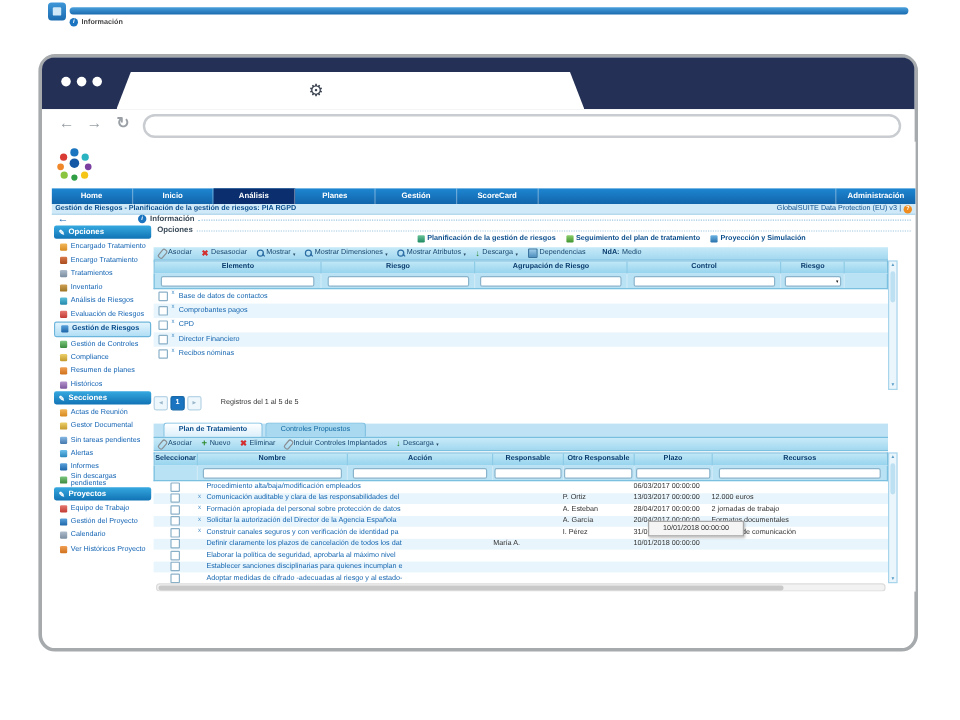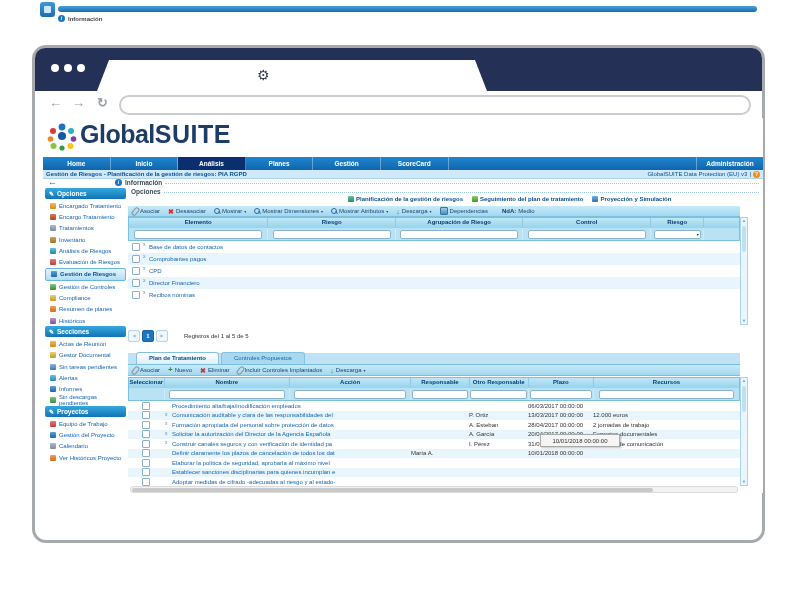--- a/index.html
+++ b/index.html
@@ -195,21 +195,20 @@
         <circle cx="16" cy="6" r="3.4" fill="#1a74c0"></circle>
           <circle cx="7" cy="10" r="3" fill="#d93a34"></circle>
         <circle cx="25" cy="10" r="3" fill="#2ab3c0"></circle>
           <circle cx="4.5" cy="18" r="2.8" fill="#f0872a"></circle>
         <circle cx="16" cy="15" r="4" fill="#1559a6"></circle>
           <circle cx="27.5" cy="18" r="2.8" fill="#7b3fa0"></circle>
         <circle cx="7.5" cy="25" r="3" fill="#8bc53f"></circle>
           <circle cx="24.5" cy="25" r="3" fill="#f5c518"></circle>
         <circle cx="16" cy="27" r="2.6" fill="#2f9e44"></circle>
       </svg>
-      <div class="abs" id="logo-text"><span>Global</span><span class="lt">SUITE</span></div>
 
       <div class="abs" id="navbar">
         <div class="navtab">Home</div>
         <div class="navtab">Inicio</div>
         <div class="navtab active">Análisis</div>
         <div class="navtab">Planes</div>
         <div class="navtab">Gestión</div>
         <div class="navtab">ScoreCard</div>
         <div id="admin-tab">Administración</div>
       </div>

